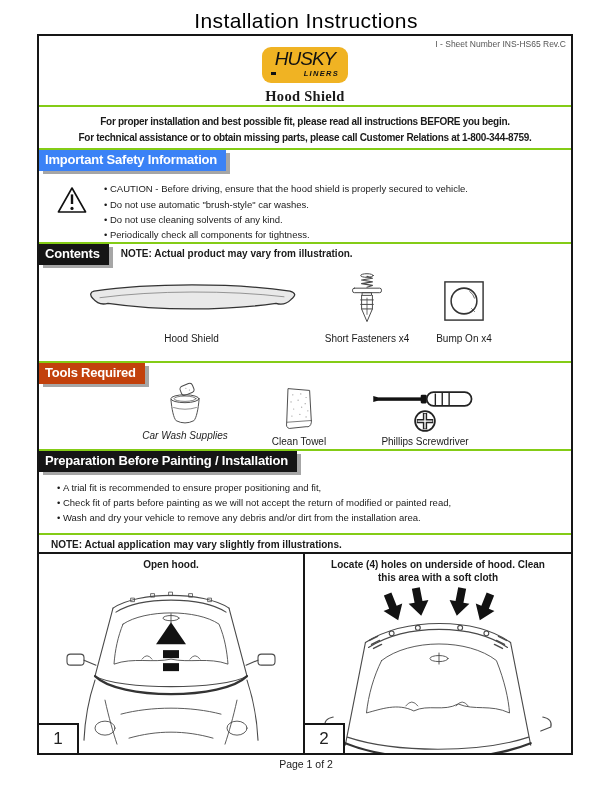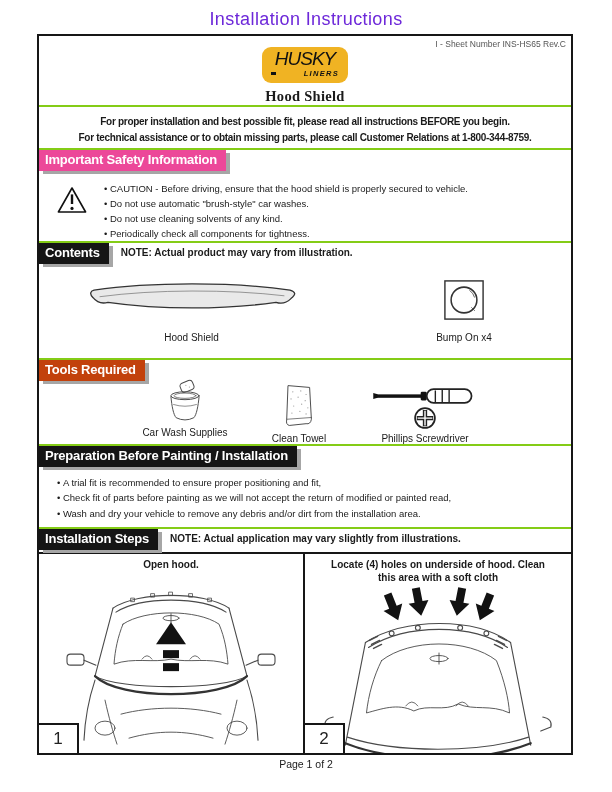--- a/index.html
+++ b/index.html
@@ -1,18 +1,18 @@
 <!DOCTYPE html>
 <html><head>
 <meta charset="utf-8">
 <style>
   html,body{margin:0;padding:0;background:#fff;}
   body{width:612px;height:792px;overflow:hidden;font-family:"Liberation Sans",sans-serif;color:#1a1a1a;}
   .sheet{position:relative;width:612px;height:792px;background:#fff;}
-  .doc-title{position:absolute;top:9px;left:0;width:100%;text-align:center;font-size:18px;letter-spacing:.4px;color:#6d28d9;}
+  .doc-title{position:absolute;top:9px;left:0;width:100%;text-align:center;font-size:21px;letter-spacing:.4px;color:#000000;}
   .main-box{position:absolute;left:37px;top:34px;width:536px;height:721px;border:2.5px solid #161616;box-sizing:border-box;display:flex;flex-direction:column;background:#fff;}
   .sec{box-sizing:border-box;border-bottom:2px solid #84cc16;position:relative;}
   .sec:last-child{border-bottom:none;}
   
   .sec-head{height:74px;}
   .sheet-number{position:absolute;top:3px;right:5px;font-size:8.5px;color:#555;}
   .logo{margin:11px auto 0;width:86px;border-radius:9px;padding:2px 9px 5px;box-sizing:border-box;background:#F0B323;}
   .logo-brand{font-style:italic;font-weight:400;font-size:19px;letter-spacing:-1px;color:#111;text-align:center;line-height:1;}
   .logo-sub{display:flex;align-items:center;margin-top:1px;}
   .logo-line{flex:1;height:2.5px;background:#111;margin-right:3px;}
@@ -74,21 +74,21 @@
       </div>
       <div class="product-name">Hood Shield</div>
     </div>
 
     <div class="sec sec-intro">
       <div>For proper installation and best possible fit, please read all instructions BEFORE you begin.</div>
       <div>For technical assistance or to obtain missing parts, please call Customer Relations at 1-800-344-8759.</div>
     </div>
 
     <div class="sec sec-safety">
-      <div class="bar" style="background: #ec4899;">Important Safety Information</div>
+      <div class="bar" style="background: #3b82f6;">Important Safety Information</div>
       <div class="safety-body">
         <svg class="tri" viewBox="0 0 40 36">
           <path d="M20,3 L37,33 L3,33 Z" fill="none" stroke="#111" stroke-width="2" stroke-linejoin="round"></path>
           <line x1="20" y1="11" x2="20" y2="23" stroke="#111" stroke-width="3"></line>
           <circle cx="20" cy="28.5" r="2" fill="#111"></circle>
         </svg>
         <ul class="bullets">
           <li>CAUTION - Before driving, ensure that the hood shield is properly secured to vehicle.</li>
           <li>Do not use automatic "brush-style" car washes.</li>
           <li>Do not use cleaning solvents of any kind.</li>
@@ -105,34 +105,48 @@
           <span>Actual product may vary from illustration.</span>
         </div>
       </div>
       <div class="item" style="left:30px;top:24px;width:245px;height:76px;">
         <svg width="230" height="42" viewBox="0 0 230 45">
           <path d="M10,12 C70,3 160,3 220,12 C226,14 227,16 221,21 C216,26 211,27 205,25 C150,33 80,33 25,25 C18,27 13,25 9,20 C5,16 6,13 10,12 Z" fill="#e9e9e9" stroke="#333" stroke-width="1.4" stroke-linejoin="round"></path>
           <path d="M16,19 C75,11 155,11 214,18" fill="none" stroke="#777" stroke-width="0.8"></path>
         </svg>
         <div class="item-label">Hood Shield</div>
       </div>
+      <div class="item" style="left:272px;top:20px;width:112px;height:80px;">
+        <svg width="40" height="56" viewBox="0 0 44 62">
+          <ellipse cx="22" cy="5" rx="7" ry="2" class="ln"></ellipse>
+          <polyline points="22,6 28,8 16,10 28,12 16,14 28,16 22,18" class="ln" style="stroke-width:1.3"></polyline>
+          <rect x="6" y="19" width="32" height="5" rx="2" class="ln"></rect>
+          <rect x="17" y="24" width="10" height="3" class="ln"></rect>
+          <path d="M16,27 L16,42 L22,56 L28,42 L28,27" class="ln"></path>
+          <line x1="15" y1="32" x2="29" y2="32" class="ln"></line>
+          <line x1="15" y1="37" x2="29" y2="37" class="ln"></line>
+          <line x1="16" y1="42" x2="28" y2="42" class="ln"></line>
+          <line x1="22" y1="30" x2="22" y2="48" class="ln" style="stroke-width:0.9"></line>
+        </svg>
+        <div class="item-label">Short Fasteners x4</div>
+      </div>
       <div class="item" style="left:377px;top:24px;width:96px;height:76px;">
         <svg width="42" height="42" viewBox="0 0 44 44">
           <rect x="2" y="2" width="40" height="40" fill="none" stroke="#333" stroke-width="1.5"></rect>
           <circle cx="22" cy="22" r="13.5" fill="none" stroke="#333" stroke-width="1.6"></circle>
           <path d="M28,12 A12,12 0 0 1 33,19" class="ln" style="stroke-width:0.9"></path>
           <path d="M30,30 L33,33" class="ln" style="stroke-width:0.9"></path>
         </svg>
         <div class="item-label">Bump On x4</div>
       </div>
     </div>
 
     <div class="sec sec-tools">
       <div class="bar" style="background: #c2410c;">Tools Required</div>
-      <div class="item" style="left:86px;top:16px;width:120px;height:62px;">
+      <div class="item" style="left:86px;top:16px;width:120px;height:62px;font-style:italic;">
         <svg width="48" height="44" viewBox="0 0 54 50">
           <g transform="rotate(-22 29 9)">
               <rect x="22" y="3" width="15" height="11" rx="3.5" class="ln"></rect>
             </g>
           <circle cx="28" cy="7" r="0.6" fill="#888"></circle>
             <circle cx="32" cy="9" r="0.6" fill="#888"></circle>
           <ellipse cx="27" cy="19" rx="16" ry="4.5" class="ln"></ellipse>
           <ellipse cx="27" cy="19" rx="12.5" ry="3" class="ln" style="stroke-width:0.8"></ellipse>
           <path d="M11,20 C12,31 14,41 17,44 Q27,49 37,44 C40,41 42,31 43,20" class="ln"></path>
           <path d="M14,29 Q27,33 40,29" class="ln" style="stroke-width:0.7"></path>
@@ -181,21 +195,20 @@
       <div class="bar" style="background: rgb(21, 21, 21);">Preparation Before Painting / Installation</div>
       <ul class="bullets">
         <li>A trial fit is recommended to ensure proper positioning and fit,</li>
         <li>Check fit of parts before painting as we will not accept the return of modified or painted read,</li>
         <li>Wash and dry your vehicle to remove any debris and/or dirt from the installation area.</li>
       </ul>
     </div>
 
     <div class="sec sec-steps">
       <div class="steps-head">
-        <div class="bar" style="background: rgb(21, 21, 21);">Installation Steps</div>
         <div class="note">
           <b>NOTE:</b>
           <span>Actual application may vary slightly from illustrations.</span>
         </div>
       </div>
       <div class="panels">
 
         <div class="panel panel-1">
           <div class="caption">Open hood.</div>
           <svg class="illus" viewBox="0 0 264 168" preserveAspectRatio="xMidYMid meet">

